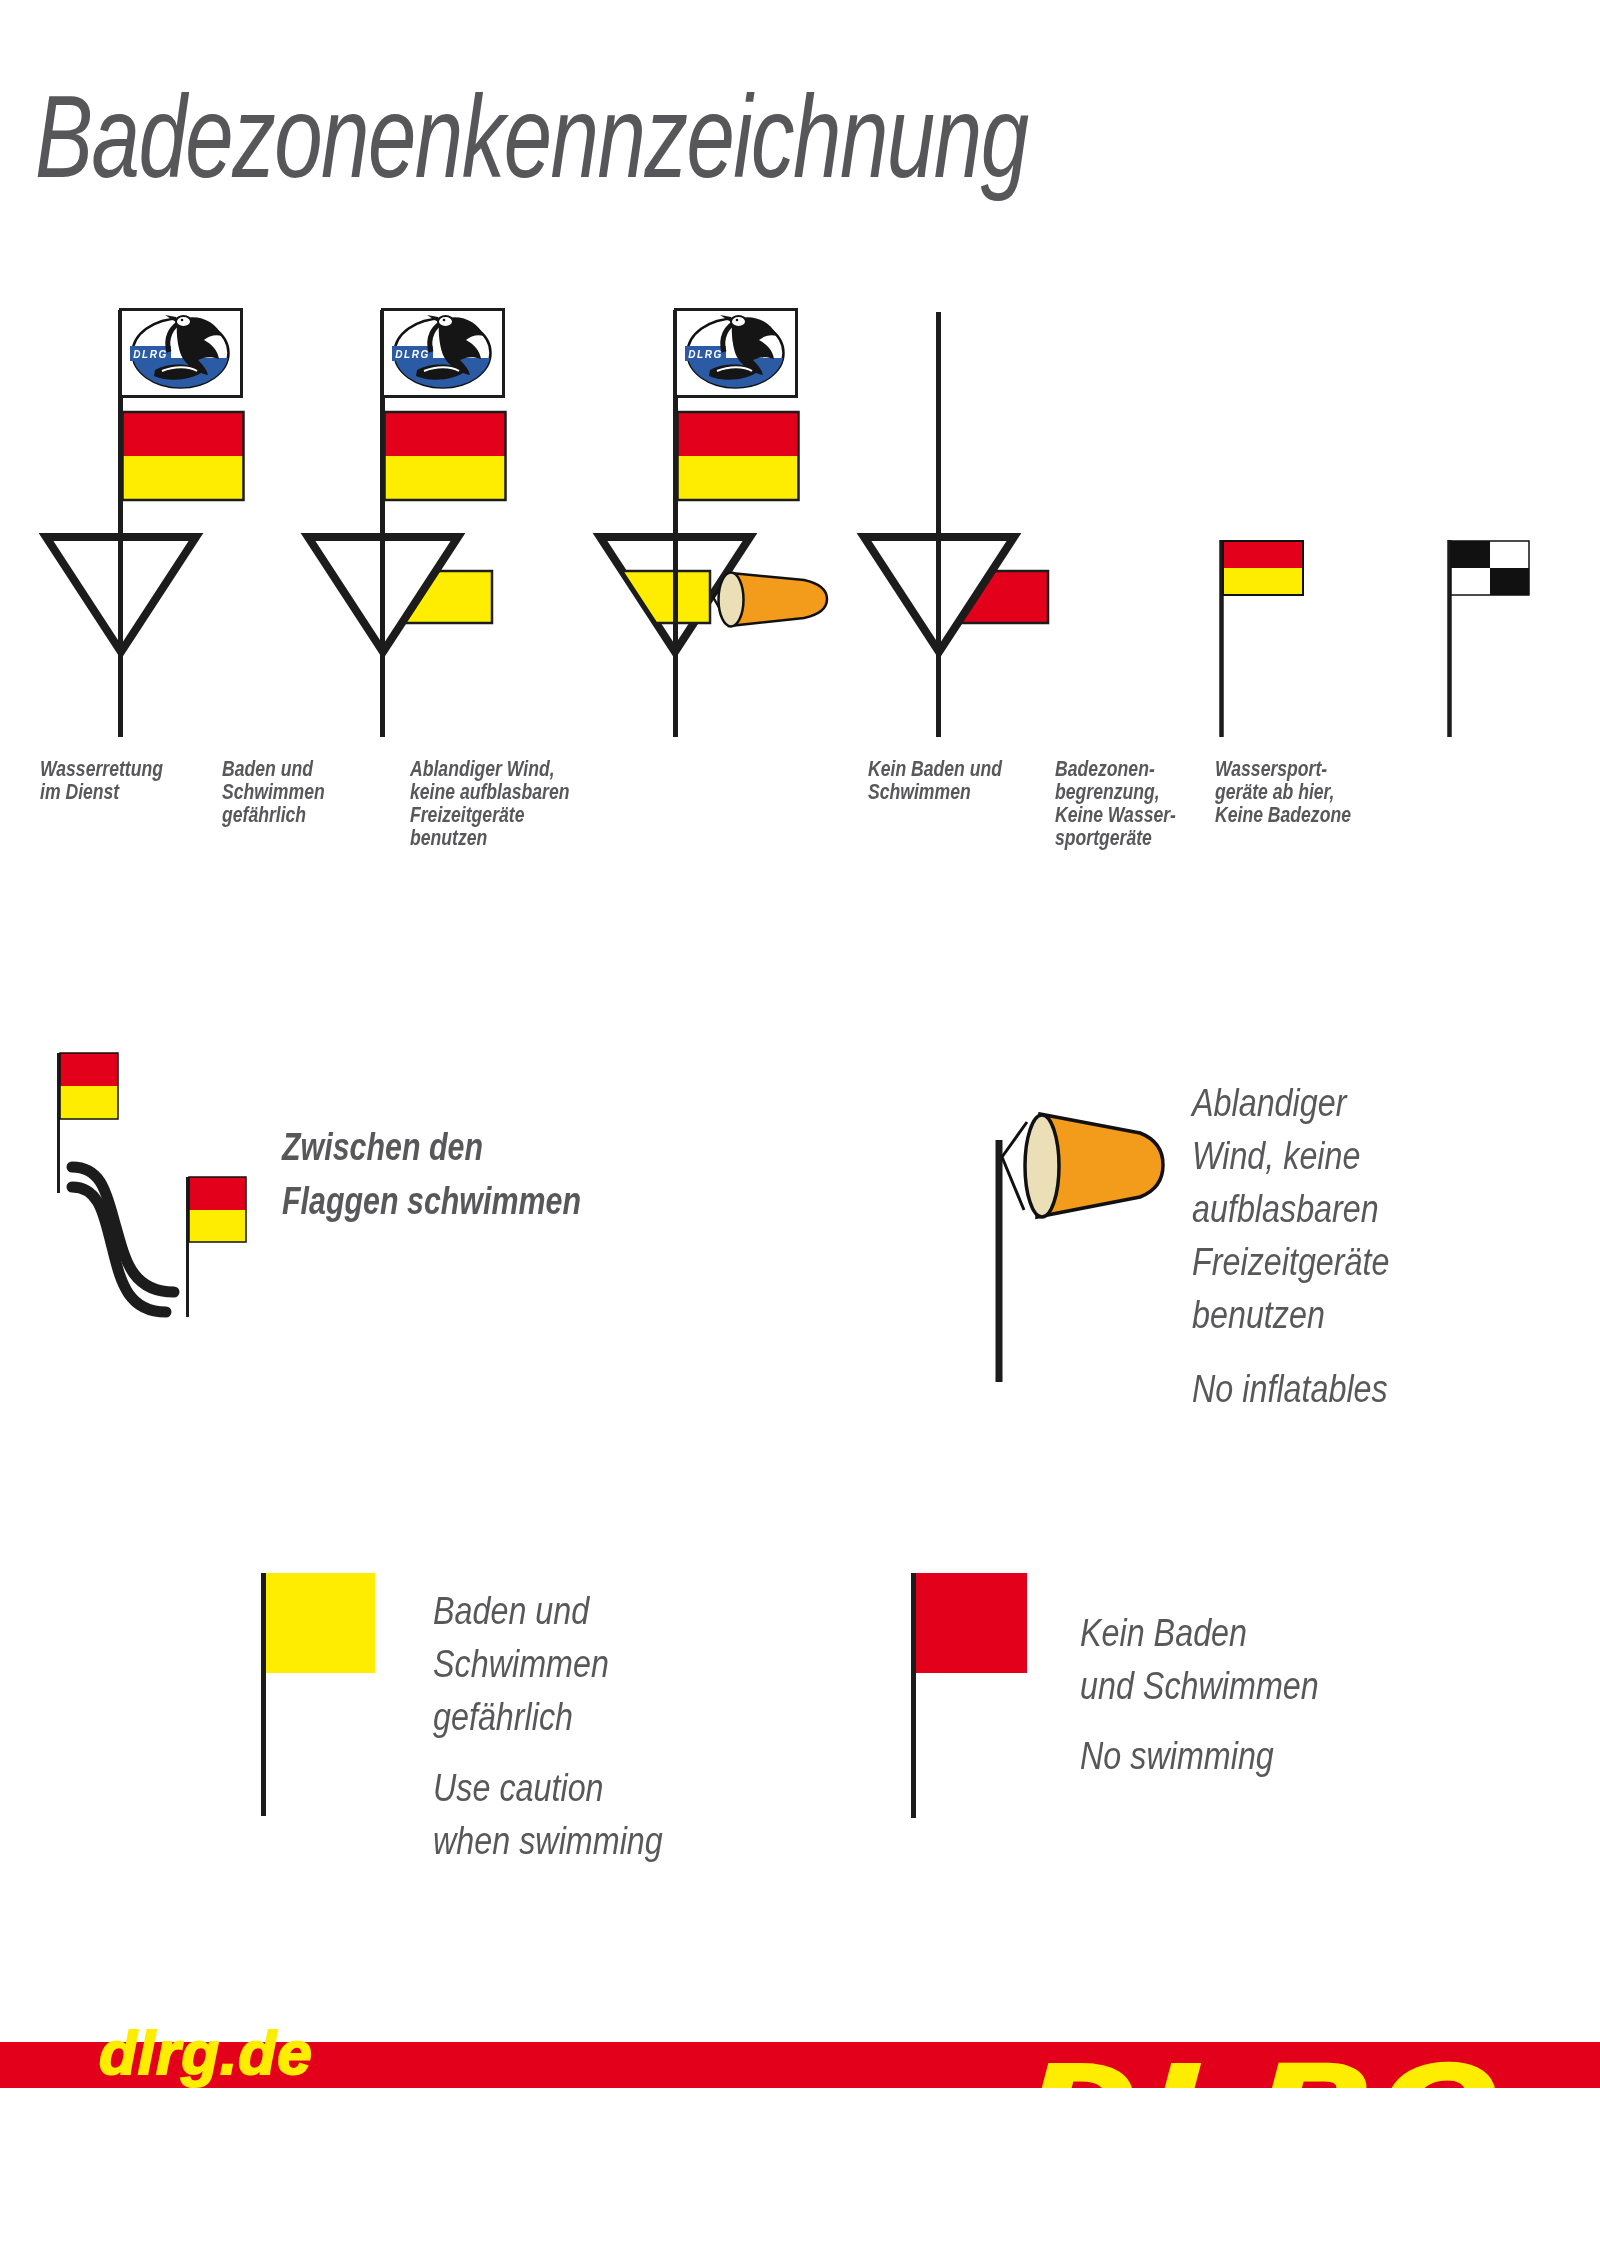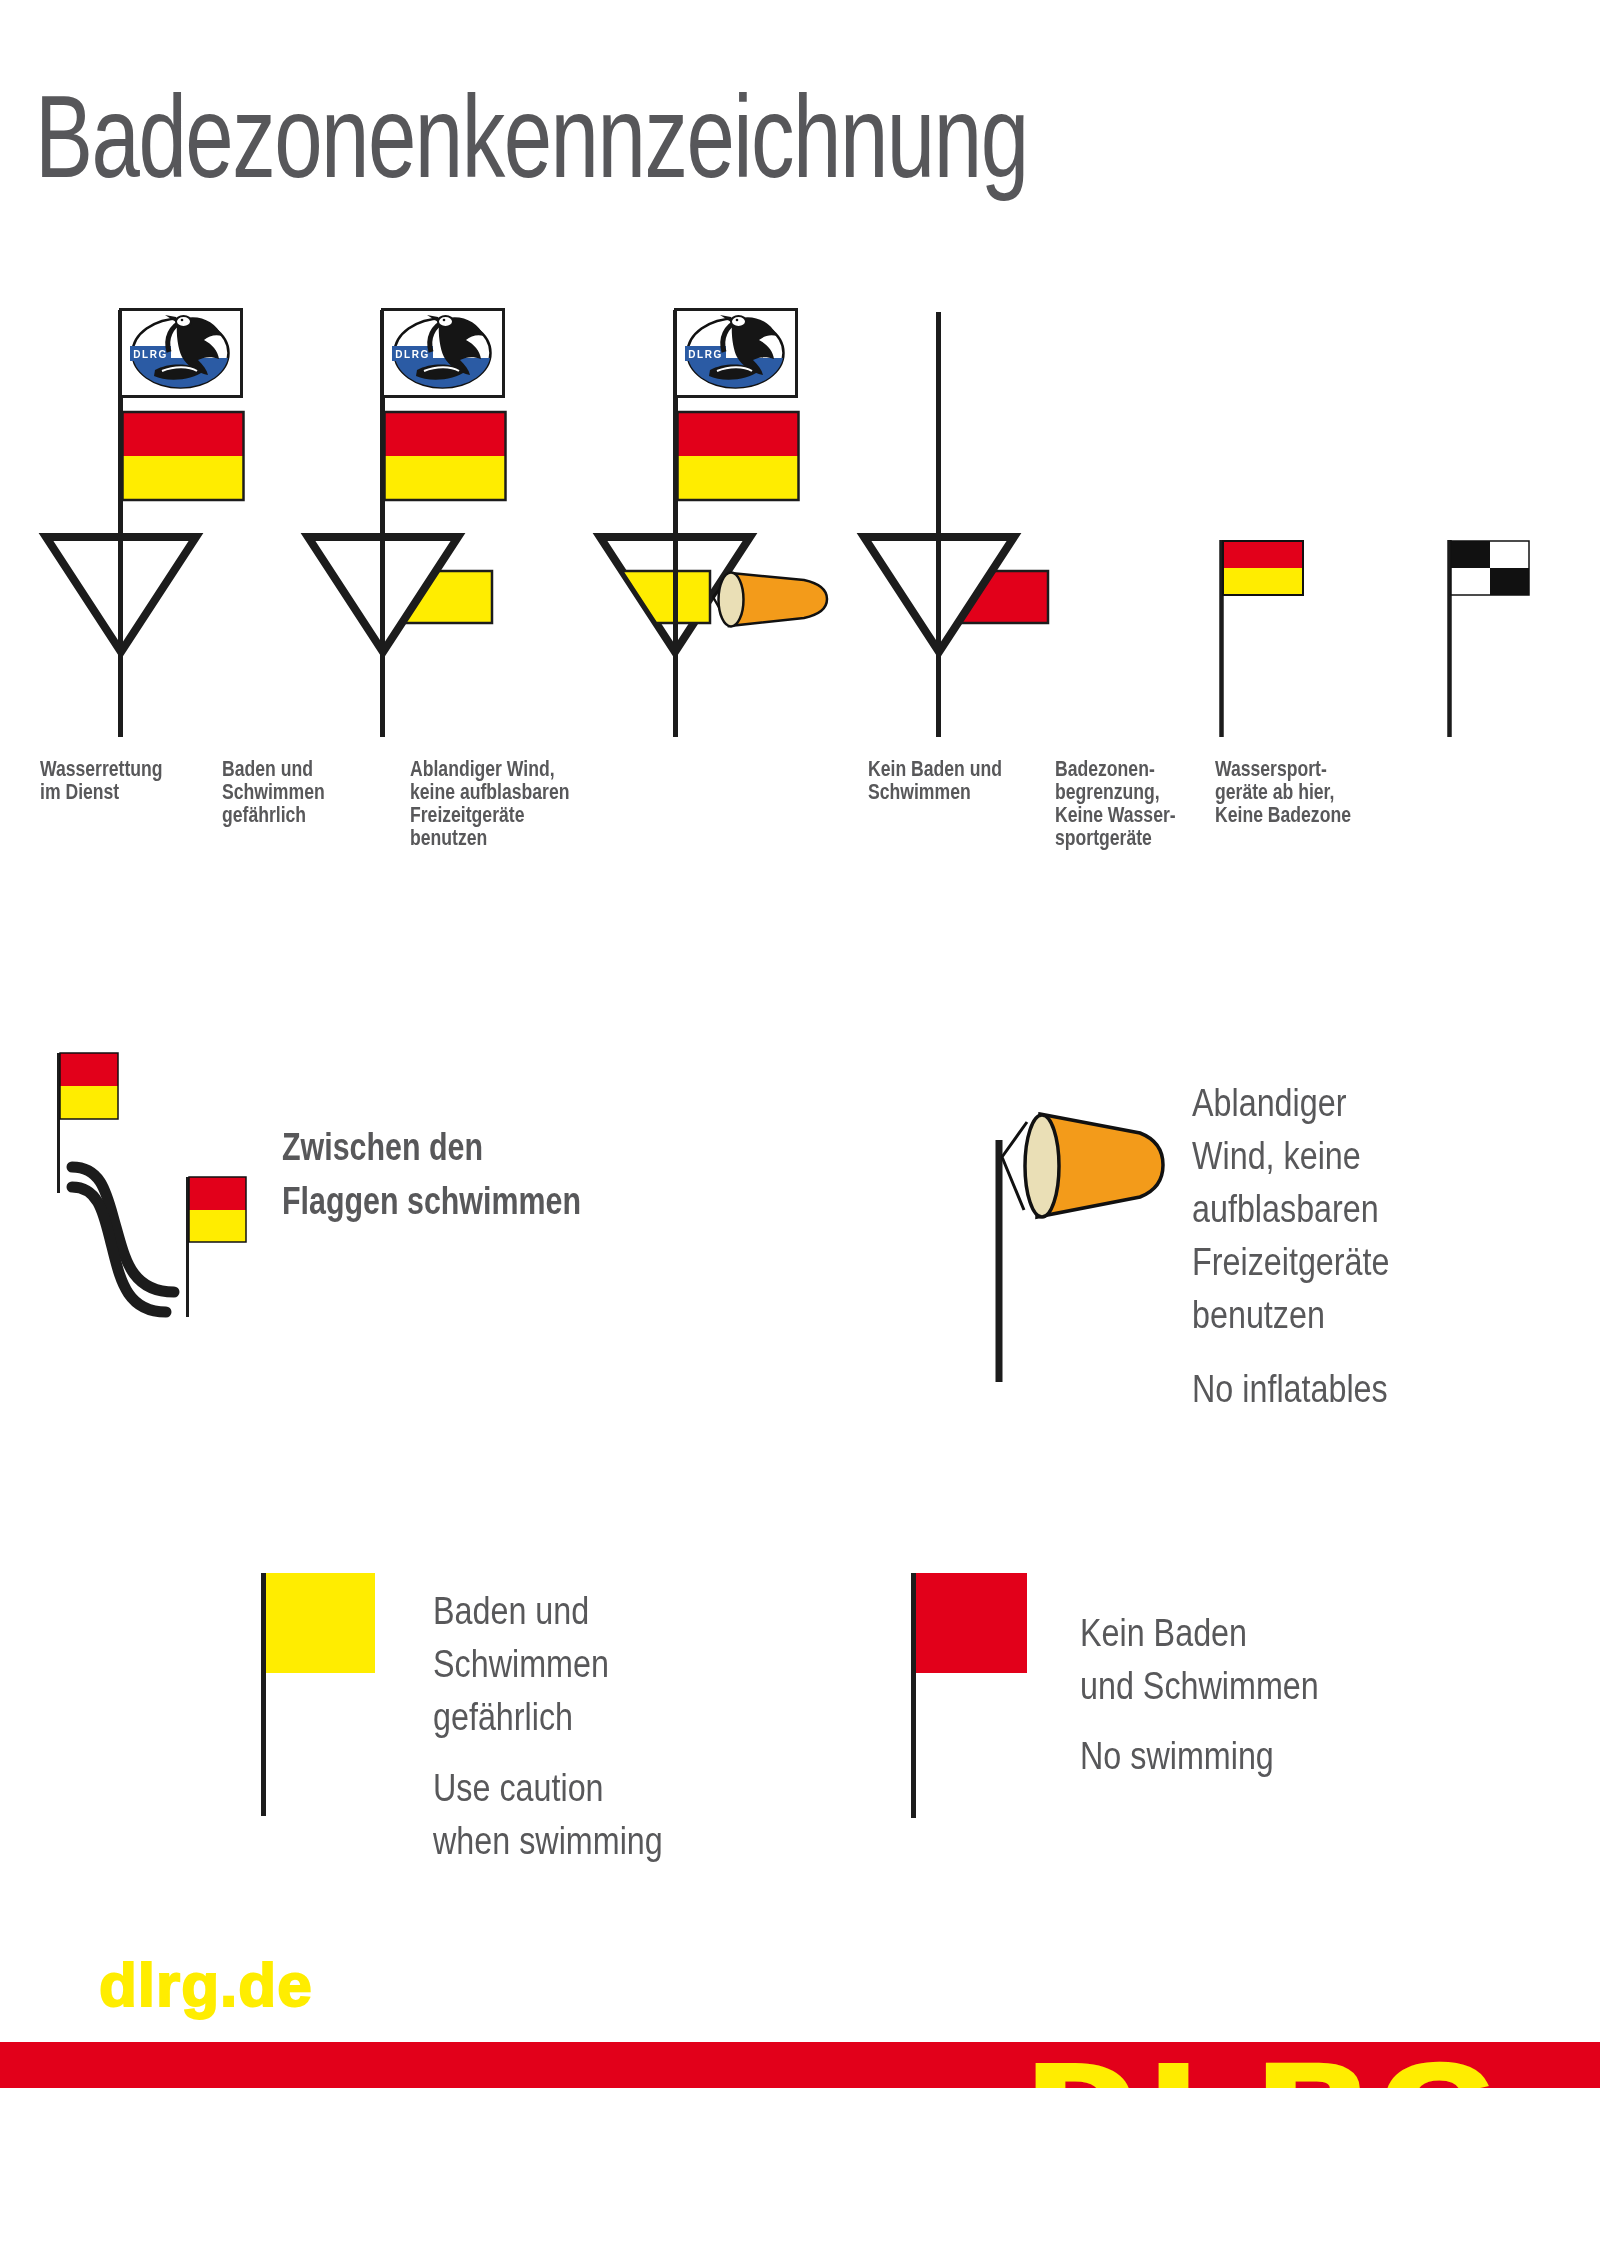--- a/index.html
+++ b/index.html
@@ -1,29 +1,29 @@
 <!DOCTYPE html>
 <html><head>
 <meta charset="utf-8">
 <style>
   html,body{margin:0;padding:0;background:#ffffff;}
   #canvas{position:relative;width:1600px;height:2088px;background:#ffffff;overflow:hidden;
-          font-family:"Liberation Sans", sans-serif;}
+          font-family:"Liberation Sans", sans-serif;font-style:italic;}
   .abs{position:absolute;}
   .title{font-size:116px;font-weight:normal;color:#57575a;line-height:1;
          transform:scaleX(0.75);transform-origin:left top;white-space:nowrap;letter-spacing:-2px;}
   .caption{font-size:22px;font-weight:bold;color:#58585a;line-height:23px;
            white-space:pre-line;transform:scaleX(0.80);transform-origin:left top;}
   .bigtext{font-size:38px;font-weight:normal;color:#58585a;line-height:53px;
            white-space:pre-line;transform:scaleX(0.85);transform-origin:left top;}
   .bigbold{font-size:38px;font-weight:bold;color:#58585a;line-height:54px;
            white-space:pre-line;transform:scaleX(0.80);transform-origin:left top;}
   .pole{background:#1c1c1c;}
   .footer-bar{left:0;top:2042px;width:1600px;height:125px;}
-  .footer-url{left:99px;top:1922px;height:125px;line-height:125px;font-size:62px;font-weight:bold;
+  .footer-url{left:99px;top:1990px;height:125px;line-height:125px;font-size:62px;font-weight:bold;
               -webkit-text-stroke:2px currentColor;letter-spacing:1px;}
   .footer-brand{left:1031px;top:2042px;height:125px;line-height:121px;font-size:104px;font-weight:bold;
                 letter-spacing:16px;transform:scaleX(1.35);transform-origin:left center;
                 -webkit-text-stroke:7px currentColor;white-space:nowrap;}
   svg{display:block;}
 </style>
 </head>
 <body>
 
 <div id="canvas">

